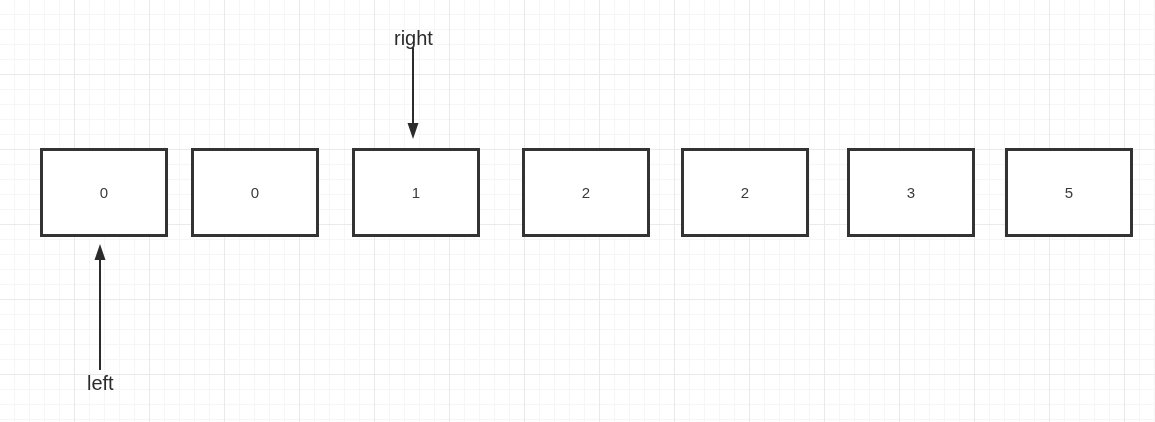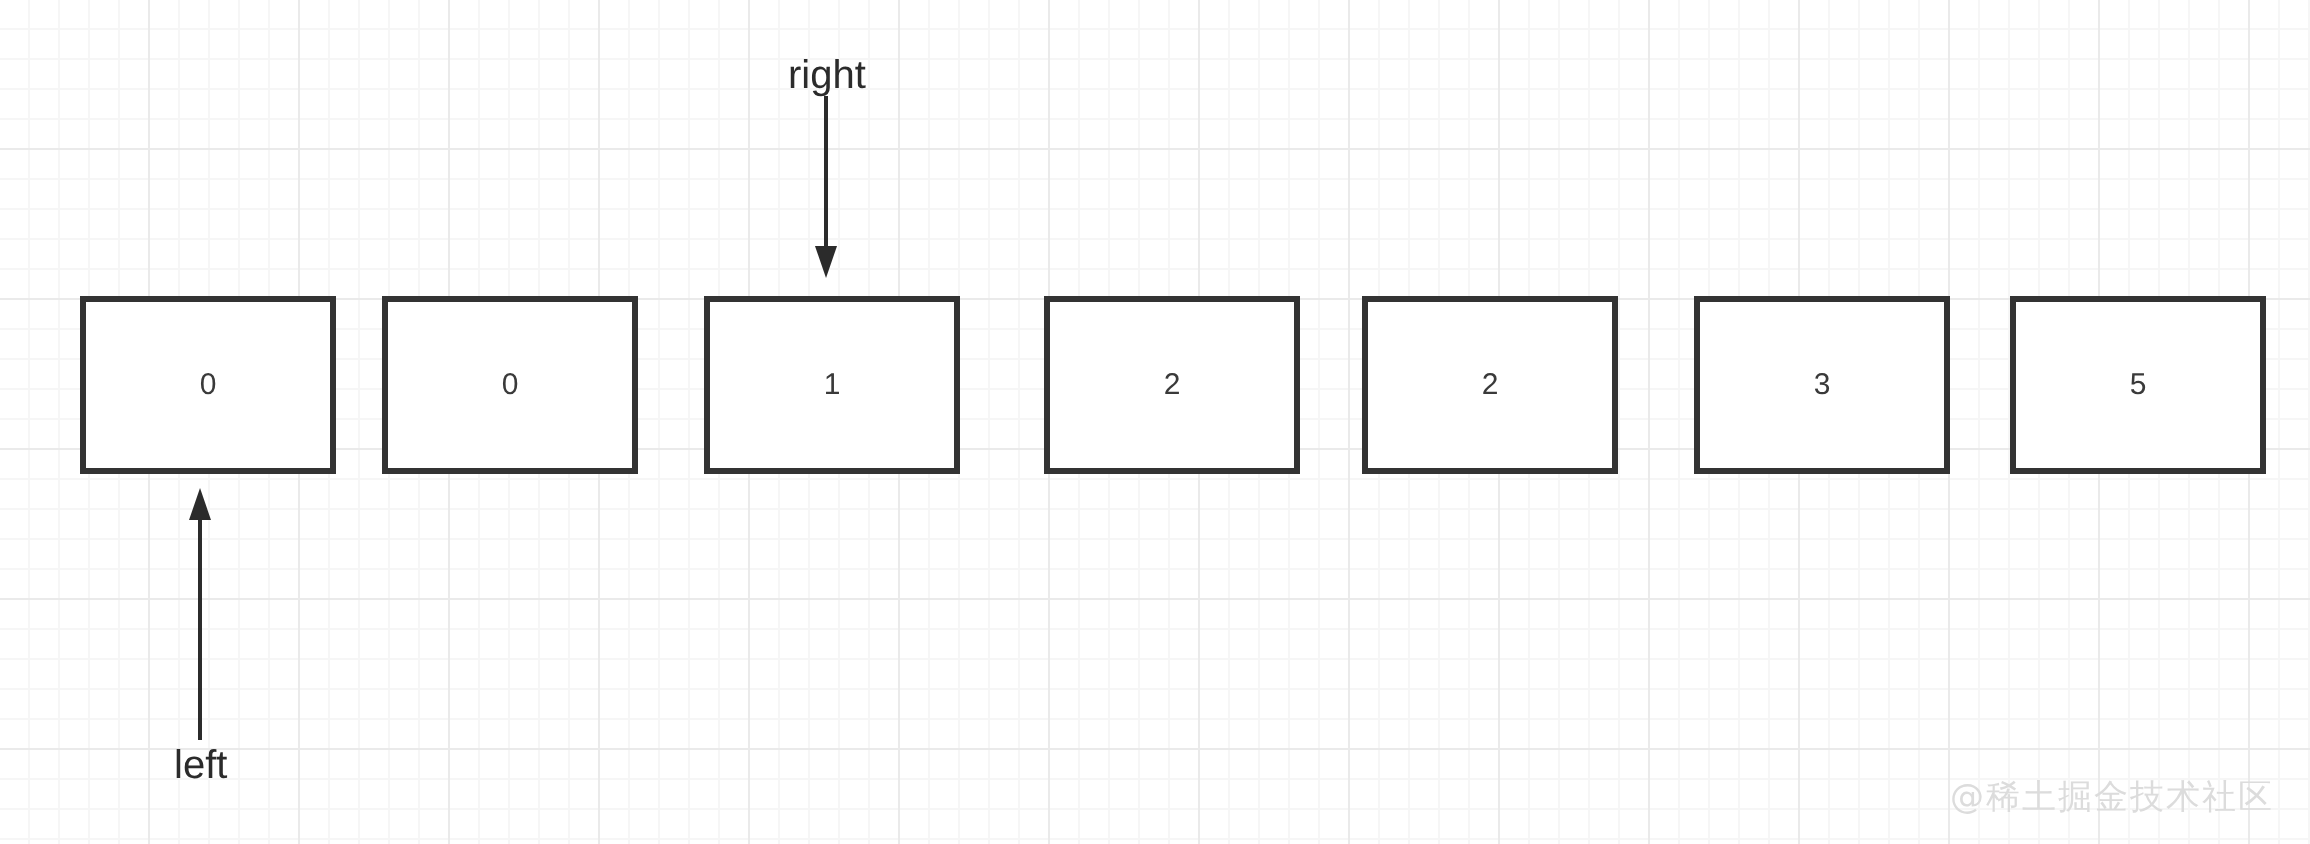--- a/index.html
+++ b/index.html
@@ -121,14 +121,13 @@
       </div>
       <div class="pointer">
         <div class="pointer-label" style="left: 87px; top: 373px; color: rgb(43, 43, 43);">left</div>
         <svg class="arrow-svg" width="24" height="126" viewBox="0 0 24 126" style="left: 88px; top: 244px;">
           <line x1="12" y1="126" x2="12" y2="16" stroke="#2b2b2b" stroke-width="2"></line>
           <polygon points="12,0 6.5,16 17.5,16" fill="#2b2b2b"></polygon>
         </svg>
       </div>
     </div>
 
-  <div class="watermark">@稀土掘金技术社区</div>
 </div>
 
 </body></html>

